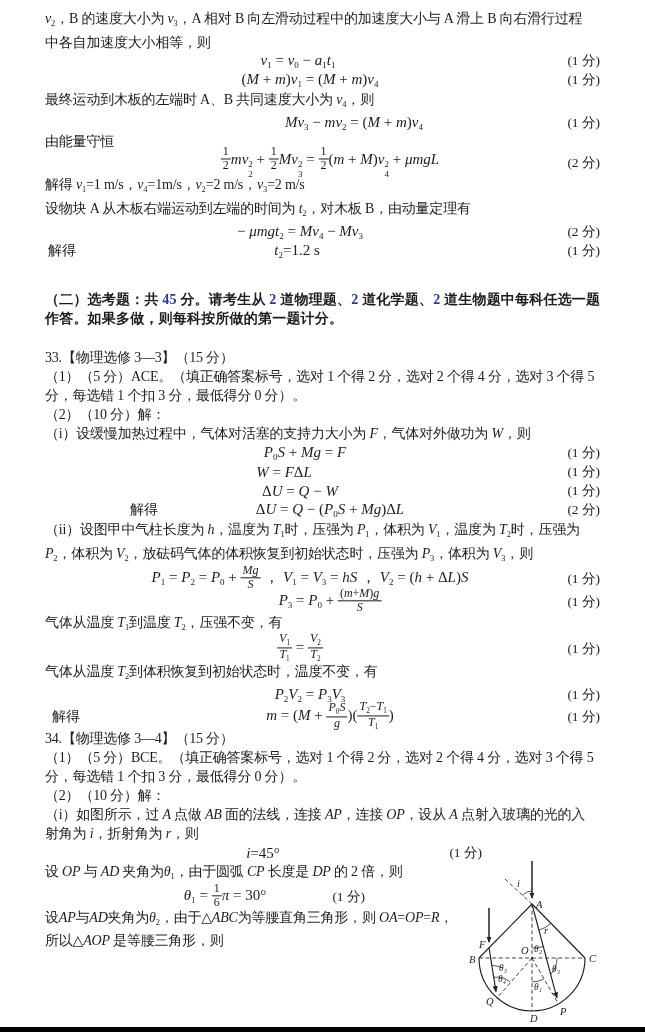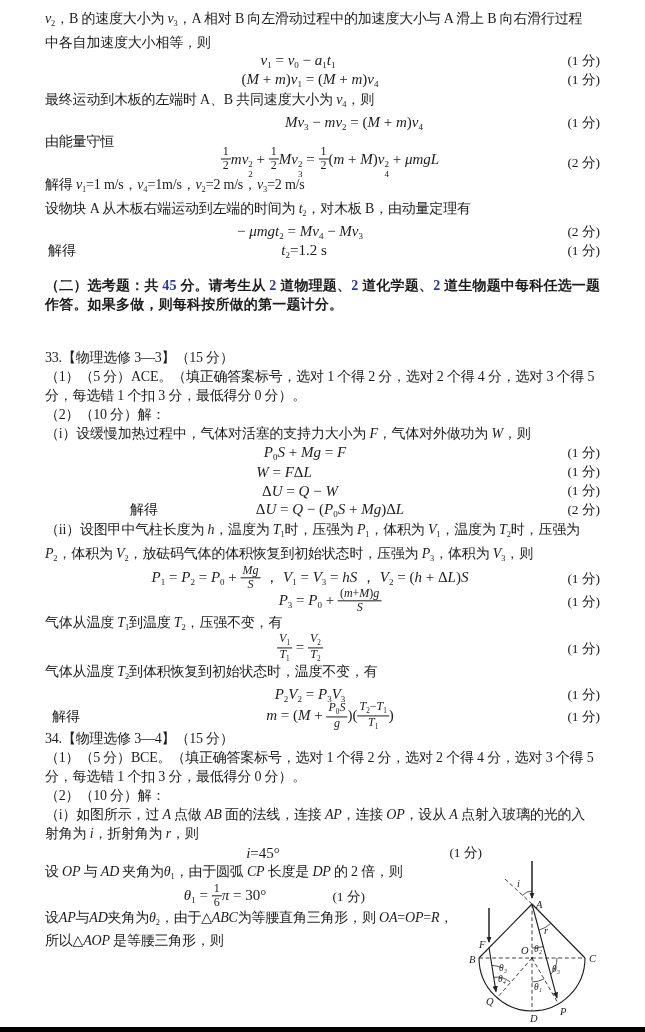--- a/index.html
+++ b/index.html
@@ -65,26 +65,26 @@
         <span class="score" style="right: 45px;">(2 分)</span>
       </div>
       <div class="line"><span class="rm">解得 </span><span class="it">v</span><span class="sb">1</span><span class="rm">=1 m/s，</span><span class="it">v</span><span class="sb">4</span><span class="rm">=1m/s，</span><span class="it">v</span><span class="sb">2</span><span class="rm">=2 m/s，</span><span class="it">v</span><span class="sb">3</span><span class="rm">=2 m/s</span></div>
       <div class="line"><span class="rm">设物块 A 从木板右端运动到左端的时间为 </span><span class="it">t</span><span class="sb">2</span><span class="rm">，对木板 B，由动量定理有</span></div>
       <div class="eqrow" style="height: 19px;">
         <span class="mid" style="left: 300px;"><span class="rm">− </span><span class="it">μmgt</span><span class="sb">2</span><span class="rm"> = </span><span class="it">Mv</span><span class="sb">4</span><span class="rm"> − </span><span class="it">Mv</span><span class="sb">3</span></span>
         <span class="score" style="right: 45px;">(2 分)</span>
       </div>
       <div class="eqrow" style="height: 19px;">
         <span class="lhs" style="left: 48px;">解得</span>
-        <span class="mid" style="left: 304px;"><span class="it">t</span><span class="sb">2</span><span class="rm">=1.2 s</span></span>
+        <span class="mid" style="left: 297px;"><span class="it">t</span><span class="sb">2</span><span class="rm">=1.2 s</span></span>
         <span class="score" style="right: 45px;">(1 分)</span>
       </div>
-      <div class="line bold" style="margin-top: 16px;"><span class="rm">（二）选考题：共 </span><span class="nb">45</span><span class="rm"> 分。请考生从 </span><span class="nb">2</span><span class="rm"> 道物理题、</span><span class="nb">2</span><span class="rm"> 道化学题、</span><span class="nb">2</span><span class="rm"> 道生物题中每科任选一题</span></div>
+      <div class="line bold" style="margin-top: 30px;"><span class="rm">（二）选考题：共 </span><span class="nb">45</span><span class="rm"> 分。请考生从 </span><span class="nb">2</span><span class="rm"> 道物理题、</span><span class="nb">2</span><span class="rm"> 道化学题、</span><span class="nb">2</span><span class="rm"> 道生物题中每科任选一题</span></div>
       <div class="line bold"><span class="rm">作答。如果多做，则每科按所做的第一题计分。</span></div>
-      <div class="line" style="margin-top: 34px;"><span class="rm">33.【物理选修 3—3】（15 分）</span></div>
+      <div class="line" style="margin-top: 20px;"><span class="rm">33.【物理选修 3—3】（15 分）</span></div>
       <div class="line"><span class="rm">（1）（5 分）ACE。（填正确答案标号，选对 1 个得 2 分，选对 2 个得 4 分，选对 3 个得 5</span></div>
       <div class="line"><span class="rm">分，每选错 1 个扣 3 分，最低得分 0 分）。</span></div>
       <div class="line"><span class="rm">（2）（10 分）解：</span></div>
       <div class="line"><span class="rm">（i）设缓慢加热过程中，气体对活塞的支持力大小为 </span><span class="it">F</span><span class="rm">，气体对外做功为 </span><span class="it">W</span><span class="rm">，则</span></div>
       <div class="eqrow" style="height: 19px;">
         <span class="mid" style="left: 305px;"><span class="it">P</span><span class="sb">0</span><span class="it">S</span><span class="rm"> + </span><span class="it">Mg</span><span class="rm"> = </span><span class="it">F</span></span>
         <span class="score" style="right: 45px;">(1 分)</span>
       </div>
       <div class="eqrow" style="height: 19px;">
         <span class="mid" style="left: 284px;"><span class="it">W</span><span class="rm"> = </span><span class="it">F</span><span class="rm">Δ</span><span class="it">L</span></span>

